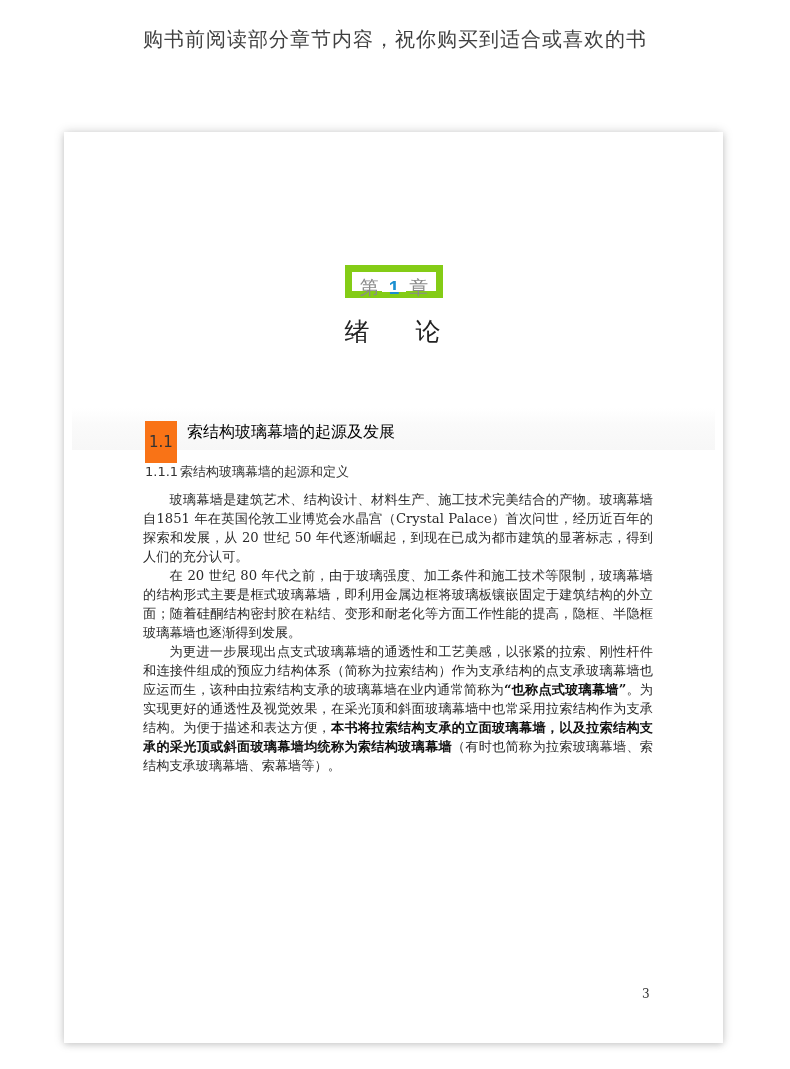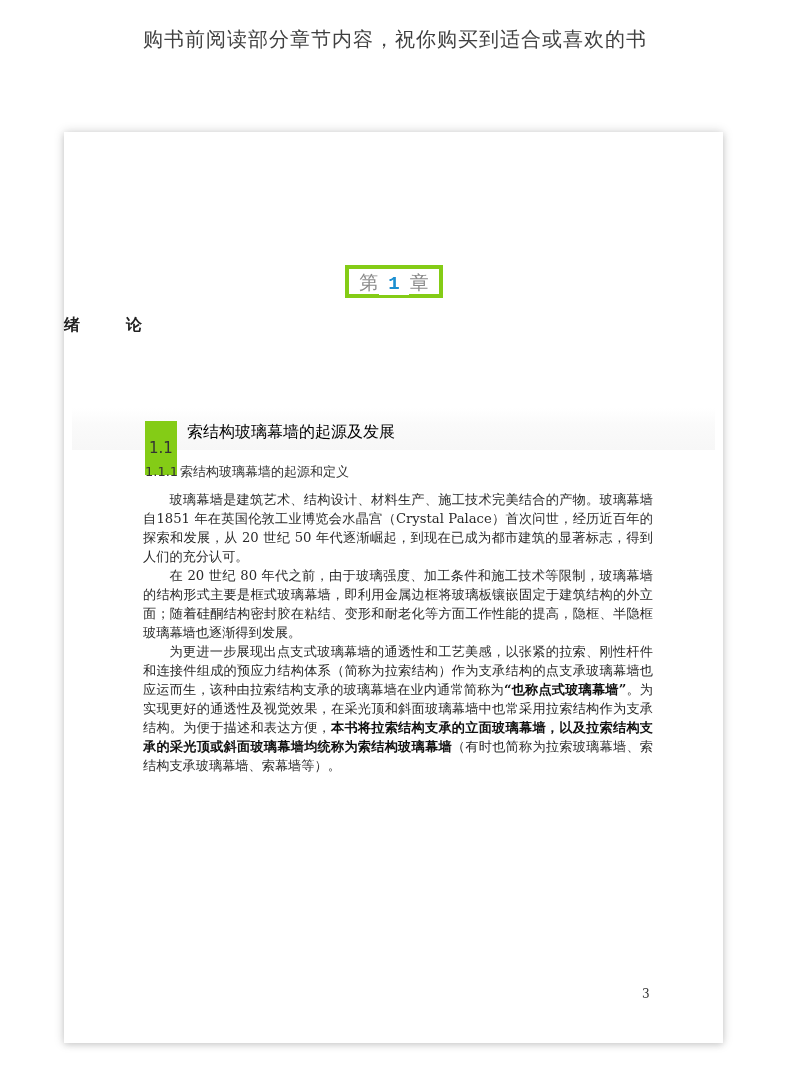--- a/index.html
+++ b/index.html
@@ -12,41 +12,41 @@
     font-family: "DejaVu Sans", "Liberation Sans", sans-serif;
     font-size: 20px; color: #404040; letter-spacing: 1px;
   }
   .page {
     position: absolute; left: 64px; top: 132px; width: 659px; height: 911px;
     background: #ffffff;
     box-shadow: 0 0 10px rgba(0,0,0,0.18), 0 2px 6px rgba(0,0,0,0.10);
   }
   .chap-box {
     position: absolute; left: 281px; top: 133px; width: 98px; height: 33px;
-    border: 4px solid #84cc16; box-sizing: border-box;
-    font-family: Liberation Mono, monospace;
+    border: 7px solid #84cc16; box-sizing: border-box;
+    font-family: Liberation Sans, sans-serif;
     font-size: 19px; color: #8a8a8a; text-align: center; line-height: 31px;
   }
   .chap-box .gap {
     position: absolute; left: 30px; right: 30px; bottom: -1px; height: 2px; background: #fff;
   }
   .chap-box .num { color: #1b8fd0; font-weight: bold; margin: 0 10px; }
   .chap-title {
-    position: absolute; left: 0; width: 659px; top: 183px; text-align: left;
+    position: absolute; left: 0; width: 659px; top: 183px; text-align: center;
     font-family: "DejaVu Sans", "Liberation Sans", sans-serif;
-    font-size: 16px; font-weight: bold; color: #222; letter-spacing: 2px;
+    font-size: 25px; font-weight: normal; color: #222; letter-spacing: 2px;
   }
   .chap-title span.sp { display: inline-block; width: 44px; }
   .sec-band {
     position: absolute; left: 8px; top: 276px; width: 643px; height: 42px;
     background: linear-gradient(to bottom, #ffffff 0%, #fafafa 40%, #f7f7f7 100%);
   }
   .sec-num {
-    position: absolute; left: 81px; top: 289px; height: 22px; padding: 16px 4px;
-    background: #84cc16; color: #333;
+    position: absolute; left: 81px; top: 289px; height: 22px; padding: 10px 4px;
+    background: #f97316; color: #333;
     font-family: "DejaVu Sans", "Liberation Sans", sans-serif; font-size: 15px; line-height: 22px;
   }
   .sec-title {
     position: absolute; left: 123px; top: 289px;
     font-family: "DejaVu Sans", "Liberation Sans", sans-serif; font-size: 16px; line-height: 22px; color: #000000;
   }
   .subsec {
     position: absolute; left: 81px; top: 330px;
     font-family: "DejaVu Sans", "Liberation Sans", sans-serif; font-size: 13px; line-height: 20px; color: #333;
   }

